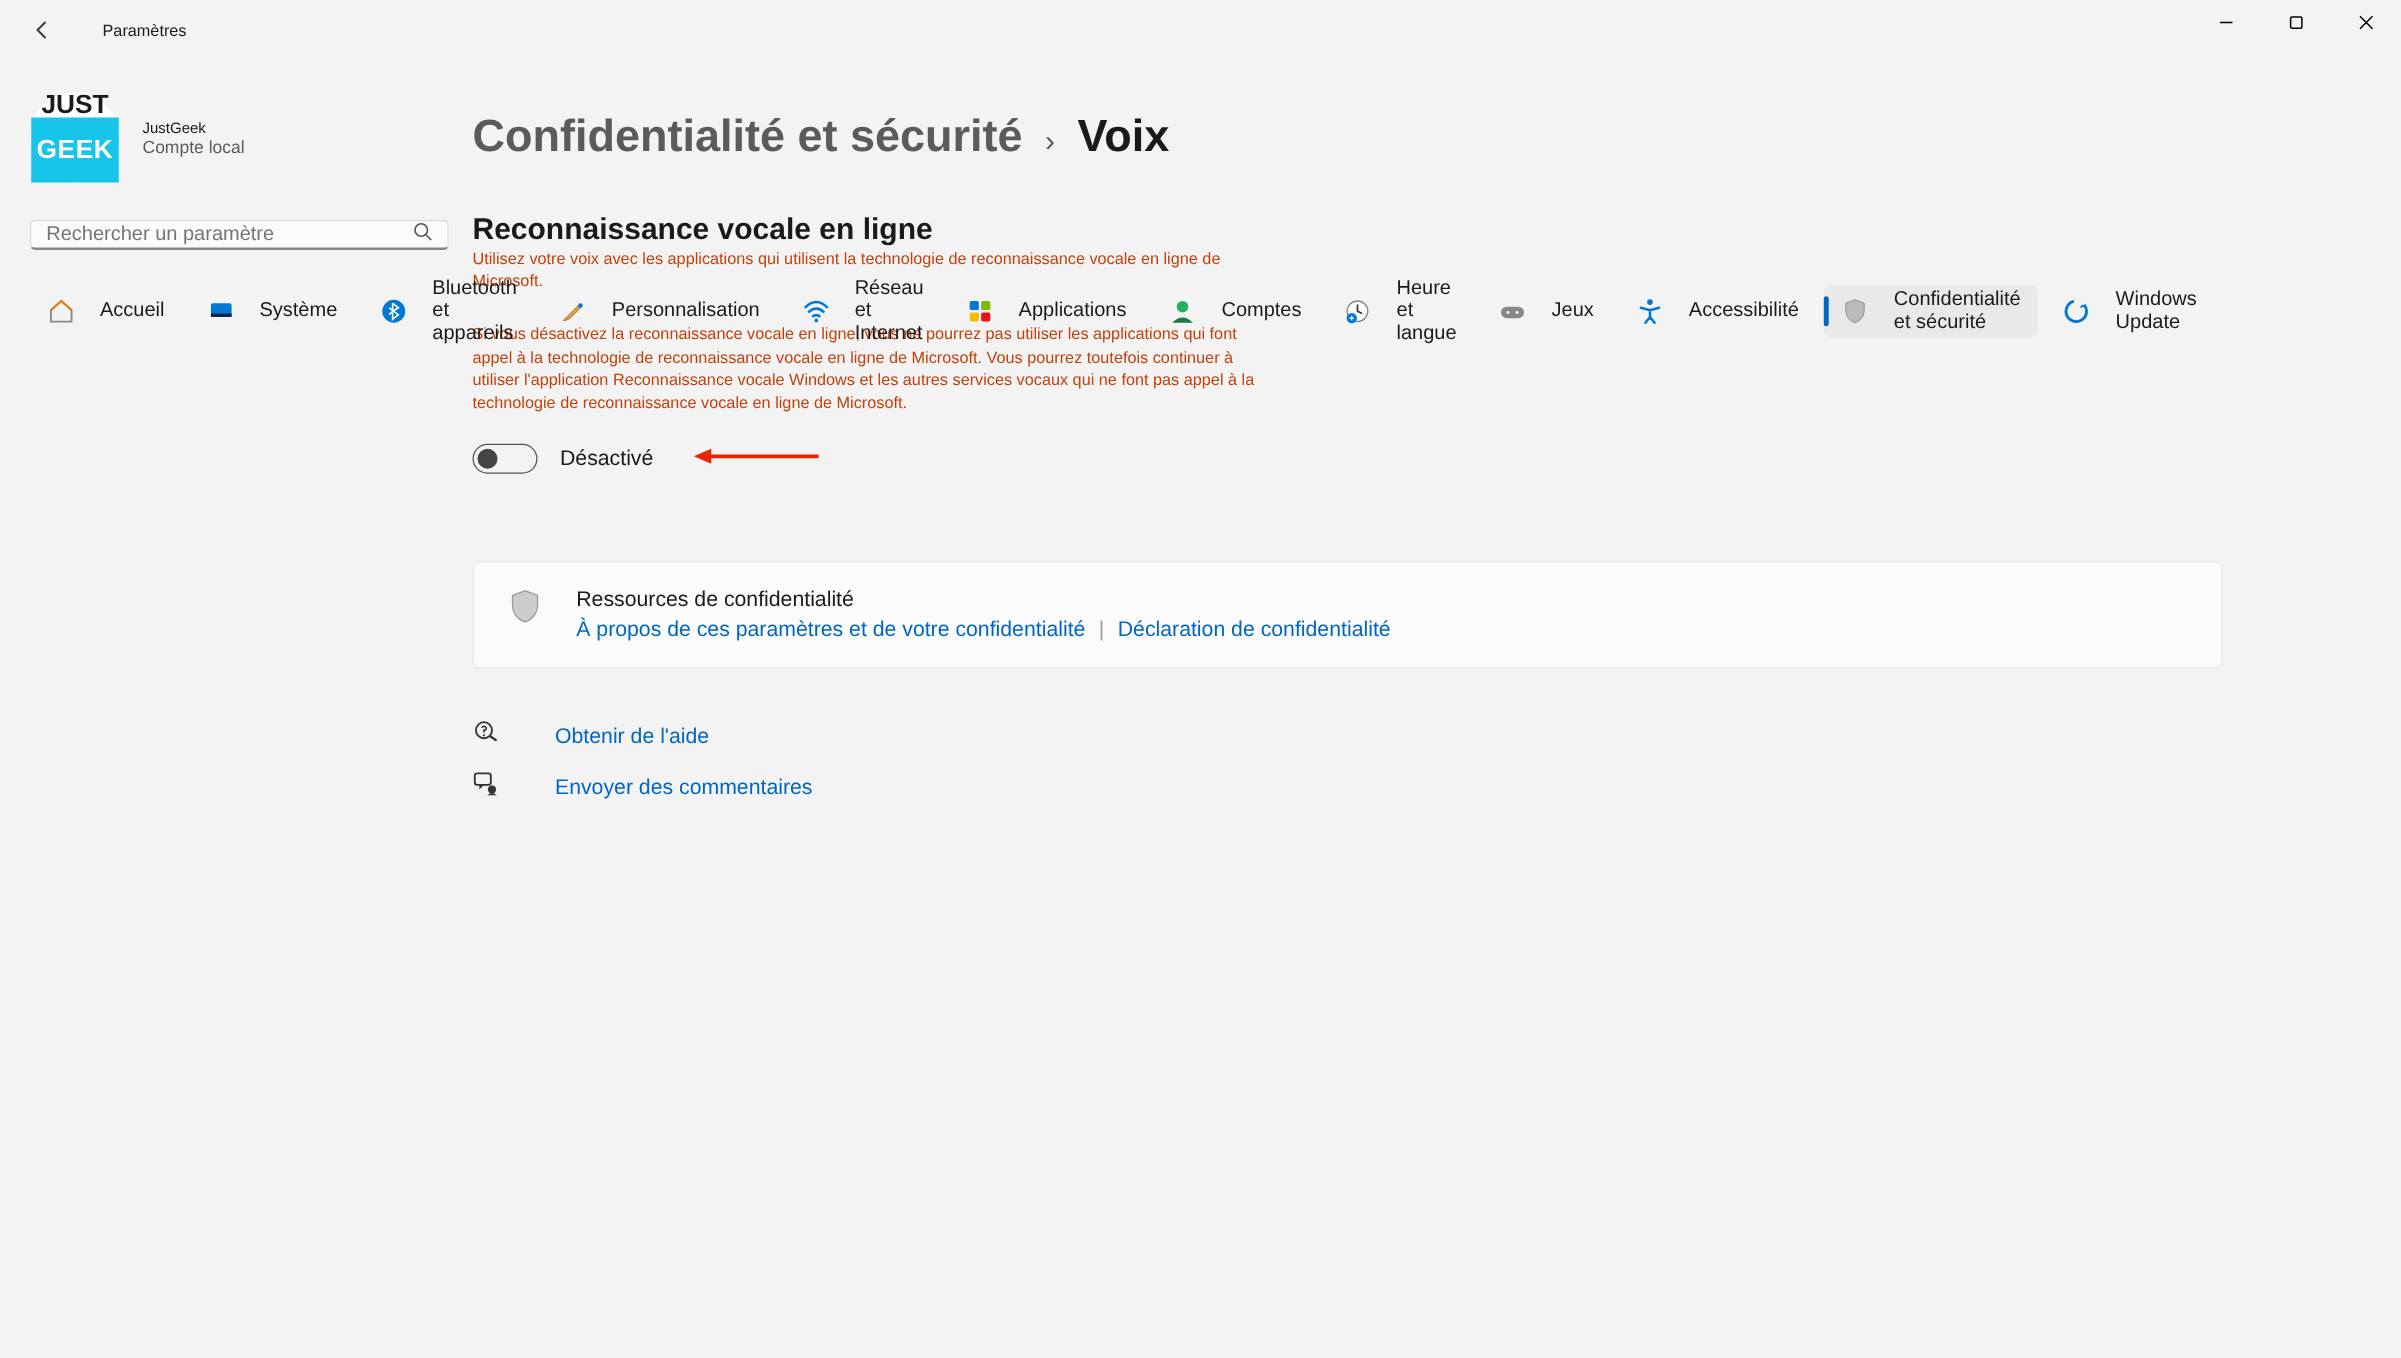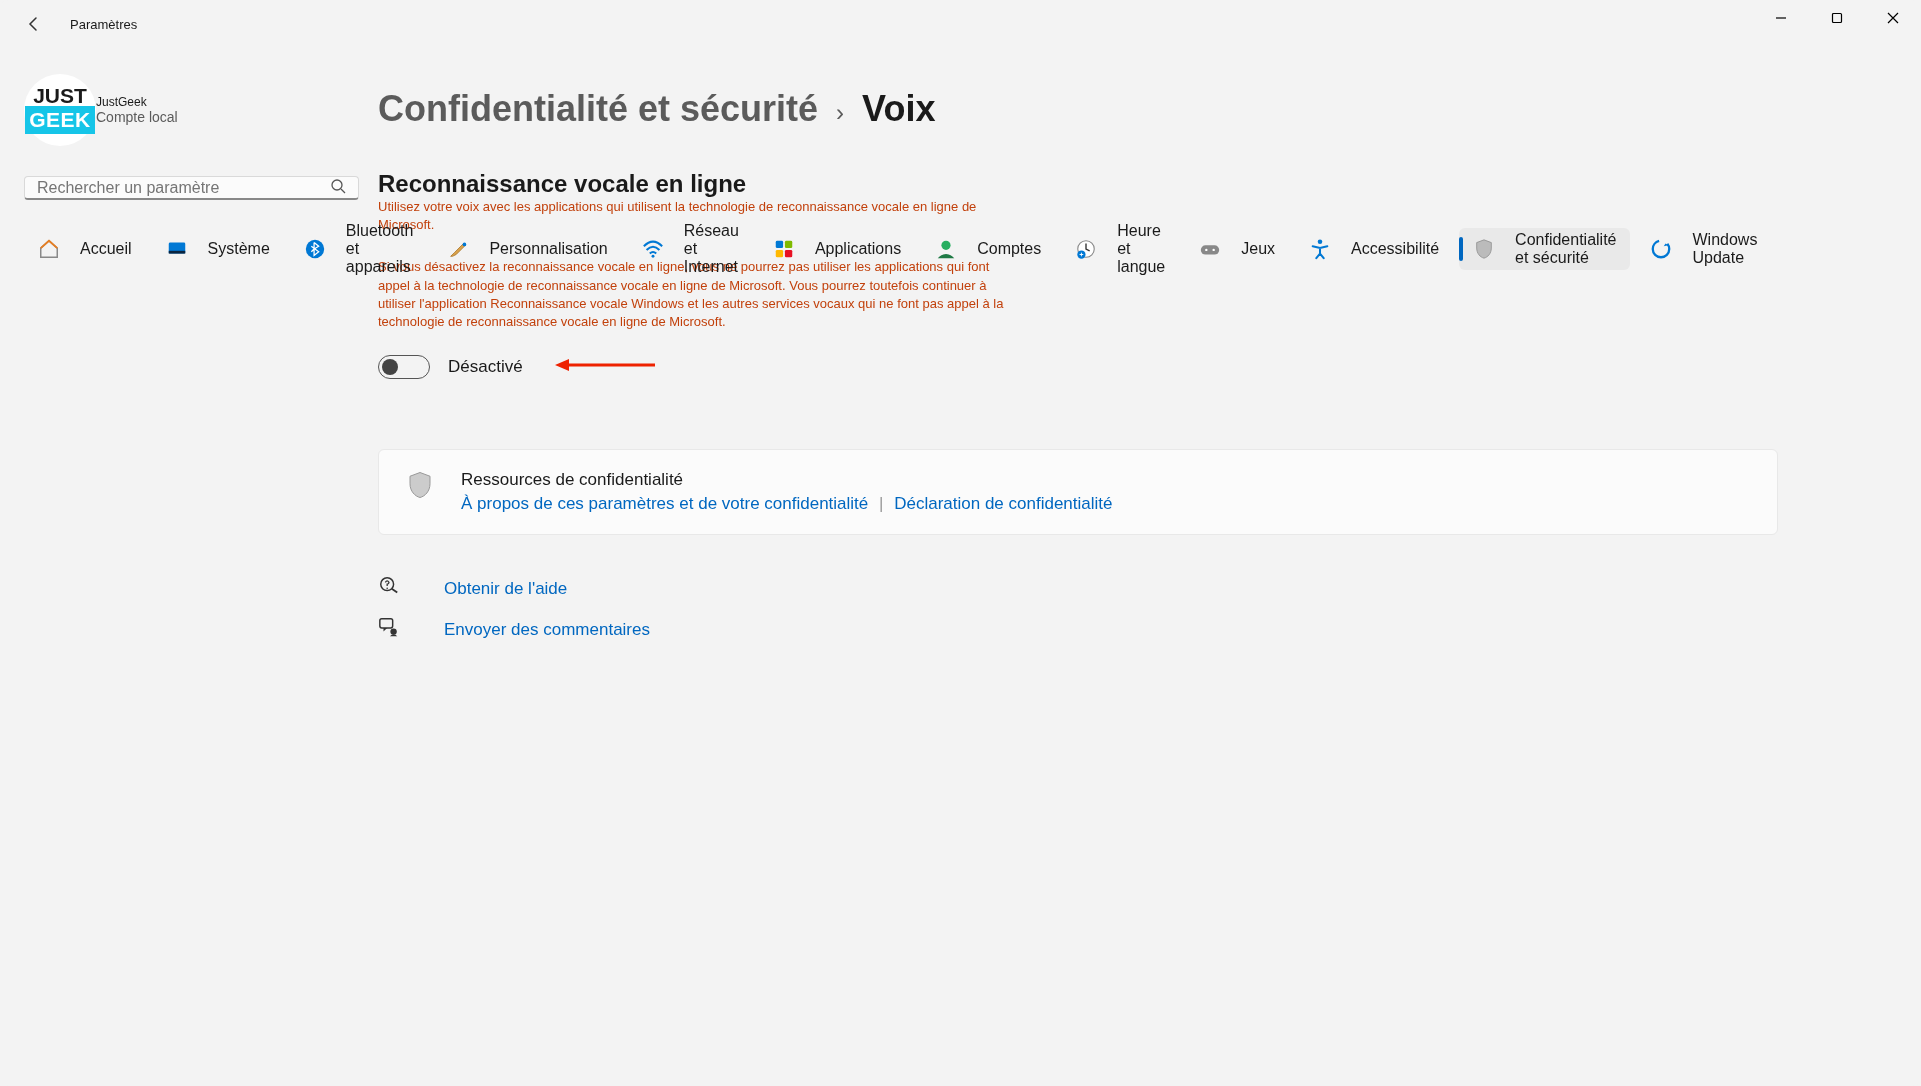--- a/index.html
+++ b/index.html
@@ -18,20 +18,21 @@
     border-radius: 8px;
     display: flex;
     flex-direction: column;
   }
   .titlebar {
     height: 48px;
     display: flex;
     align-items: center;
     padding: 0 0 0 18px;
     position: relative;
+    gap: 12px;
   }
   .back-btn {
     width: 32px;
     height: 32px;
     display: flex;
     align-items: center;
     justify-content: center;
     cursor: pointer;
   }
   .titlebar-title {
@@ -59,40 +60,41 @@
   }
   .sidebar {
     width: 370px;
     padding: 8px 10px 10px 24px;
     display: flex;
     flex-direction: column;
   }
   .profile {
     display: flex;
     align-items: center;
+    gap: 18px;
     margin-bottom: 30px;
     margin-top: 18px;
   }
   .avatar {
     width: 72px;
     height: 72px;
     border-radius: 50%;
     background: #fff;
     display: flex;
     align-items: center;
     justify-content: center;
     flex-direction: column;
     font-weight: 900;
     line-height: 0.95;
     font-size: 21px;
   }
   .avatar .geek-box {
     background: #16c5e8;
     color: #fff;
-    padding: 4px 4px;
+    padding: 16px 4px;
     letter-spacing: 0.5px;
   }
   .profile-name { font-size: 12px; font-weight: 400; }
   .profile-sub { font-size: 14px; color: #5b5b5b; }
   .search-box {
     display: flex;
     align-items: center;
     background: #fbfbfb;
     border: 1px solid #d9d9d9;
     border-bottom: 2px solid #888;

